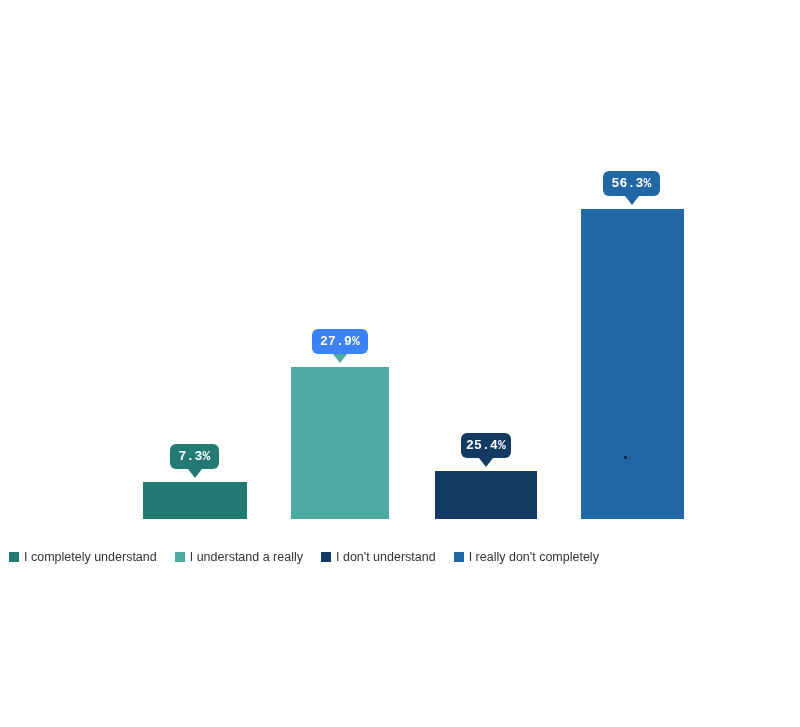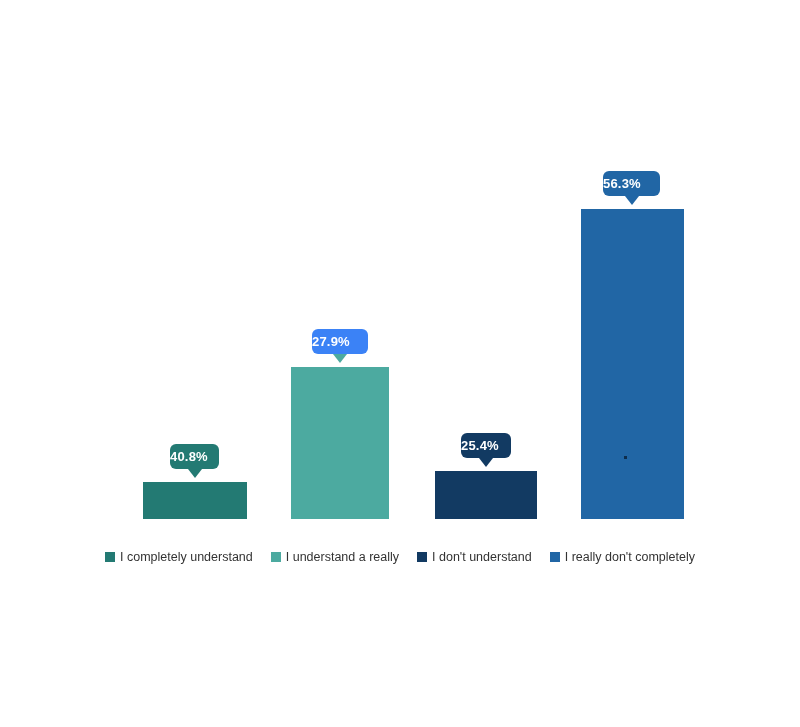--- a/index.html
+++ b/index.html
@@ -31,22 +31,22 @@
     position: absolute;
     box-sizing: border-box;
   }
   .tooltip {
     position: absolute;
     box-sizing: border-box;
     border-radius: 6px;
     color: #ffffff;
     font-size: 13px;
     font-weight: bold;
-    font-family: Liberation Sans, sans-serif;
-    text-align: left;
+    font-family: Liberation Mono, monospace;
+    text-align: center;
     line-height: 25px;
     height: 25px;
     white-space: nowrap;
     letter-spacing: 0.2px;
   }
   .tooltip-pointer {
     position: absolute;
     left: 50%;
     top: 100%;
     margin-left: -7px;
@@ -59,21 +59,20 @@
   }
   .legend {
     position: absolute;
     left: 0;
     top: 548px;
     width: 800px;
     height: 18px;
     display: flex;
     flex-direction: row;
     align-items: center;
-    justify-content: center;
   }
   .legend-item {
     display: flex;
     flex-direction: row;
     align-items: center;
     margin: 0 9px;
   }
   .legend-swatch {
     width: 10px;
     height: 10px;
@@ -95,21 +94,21 @@
 </style>
 </head>
 <body>
 
 <div id="chart-root">
 
   <div class="plot-area">
 
     <div class="bar" id="bar-0" style="left: 143px; top: 482px; width: 104px; height: 37px; background: rgb(35, 122, 115);"></div>
     <div class="tooltip" id="tip-0" style="left: 170px; top: 444px; width: 49px; background: rgb(35, 122, 115);">
-      <span>40.8%</span>
+      <span>7.3%</span>
       <span class="tooltip-pointer" id="ptr-0" style="border-top-color: rgb(35, 122, 115);"></span>
     </div>
 
     <div class="bar" id="bar-1" style="left: 291px; top: 367px; width: 98px; height: 152px; background: rgb(76, 170, 160);"></div>
     <div class="tooltip" id="tip-1" style="left: 312px; top: 329px; width: 56px; background: #3b82f6;">
       <span>27.9%</span>
       <span class="tooltip-pointer" id="ptr-1" style="border-top-color: rgb(76, 170, 160);"></span>
     </div>
 
     <div class="bar" id="bar-2" style="left: 435px; top: 471px; width: 102px; height: 48px; background: rgb(18, 58, 98);"></div>

